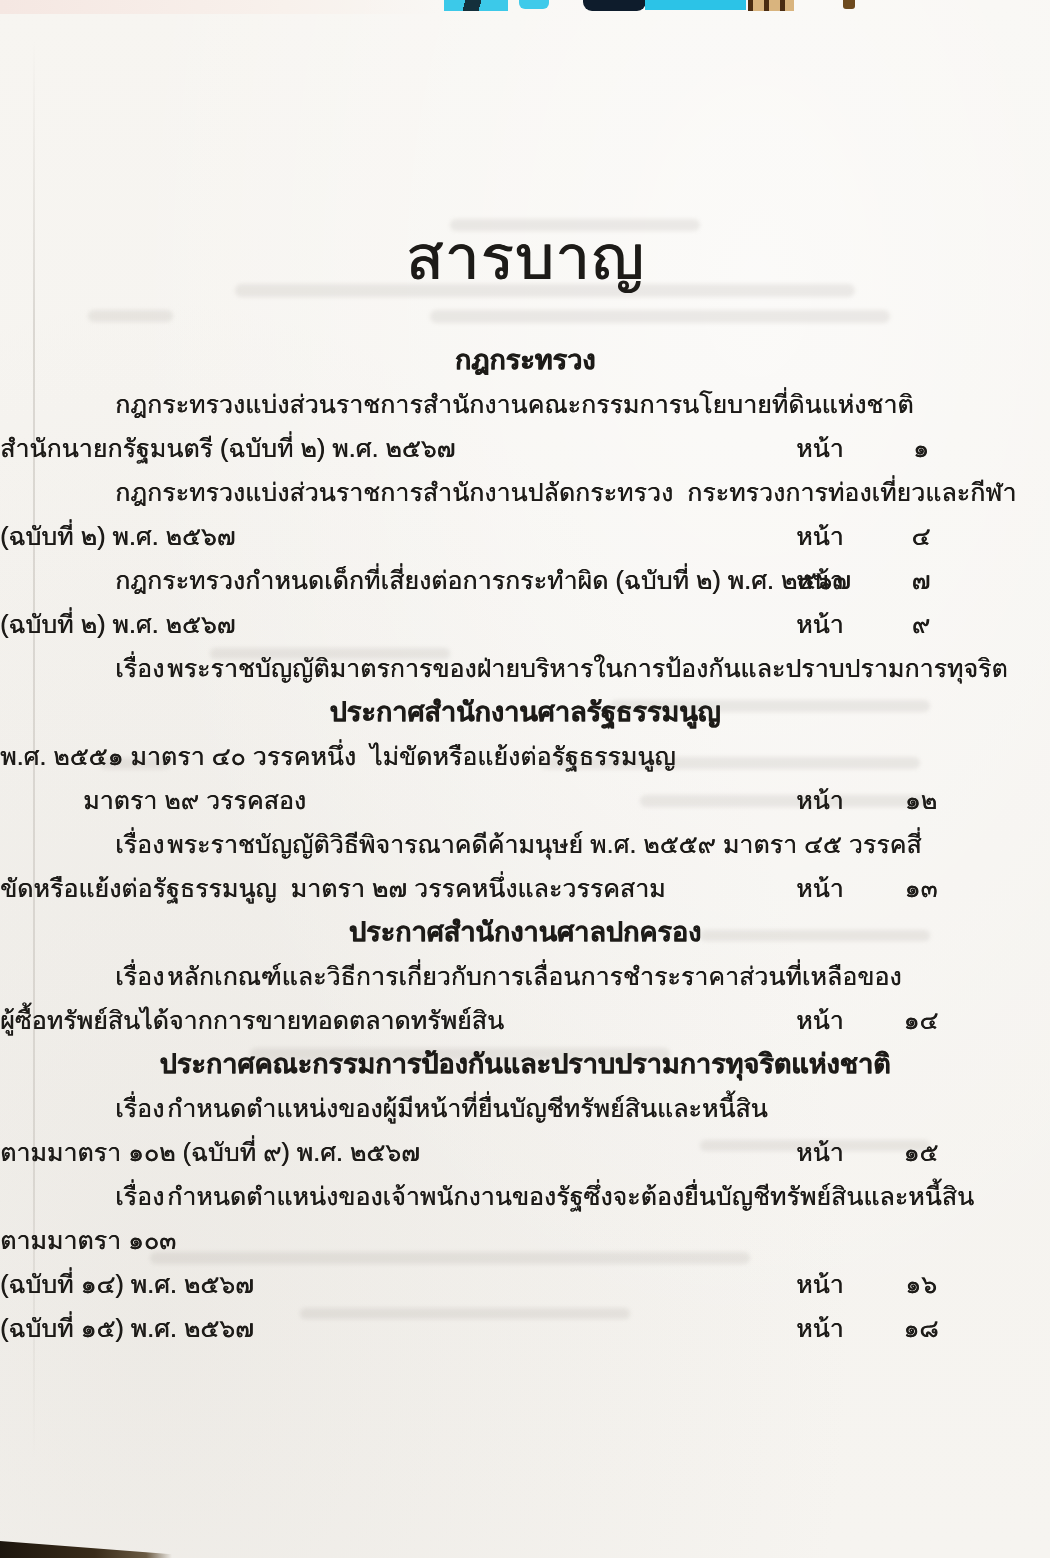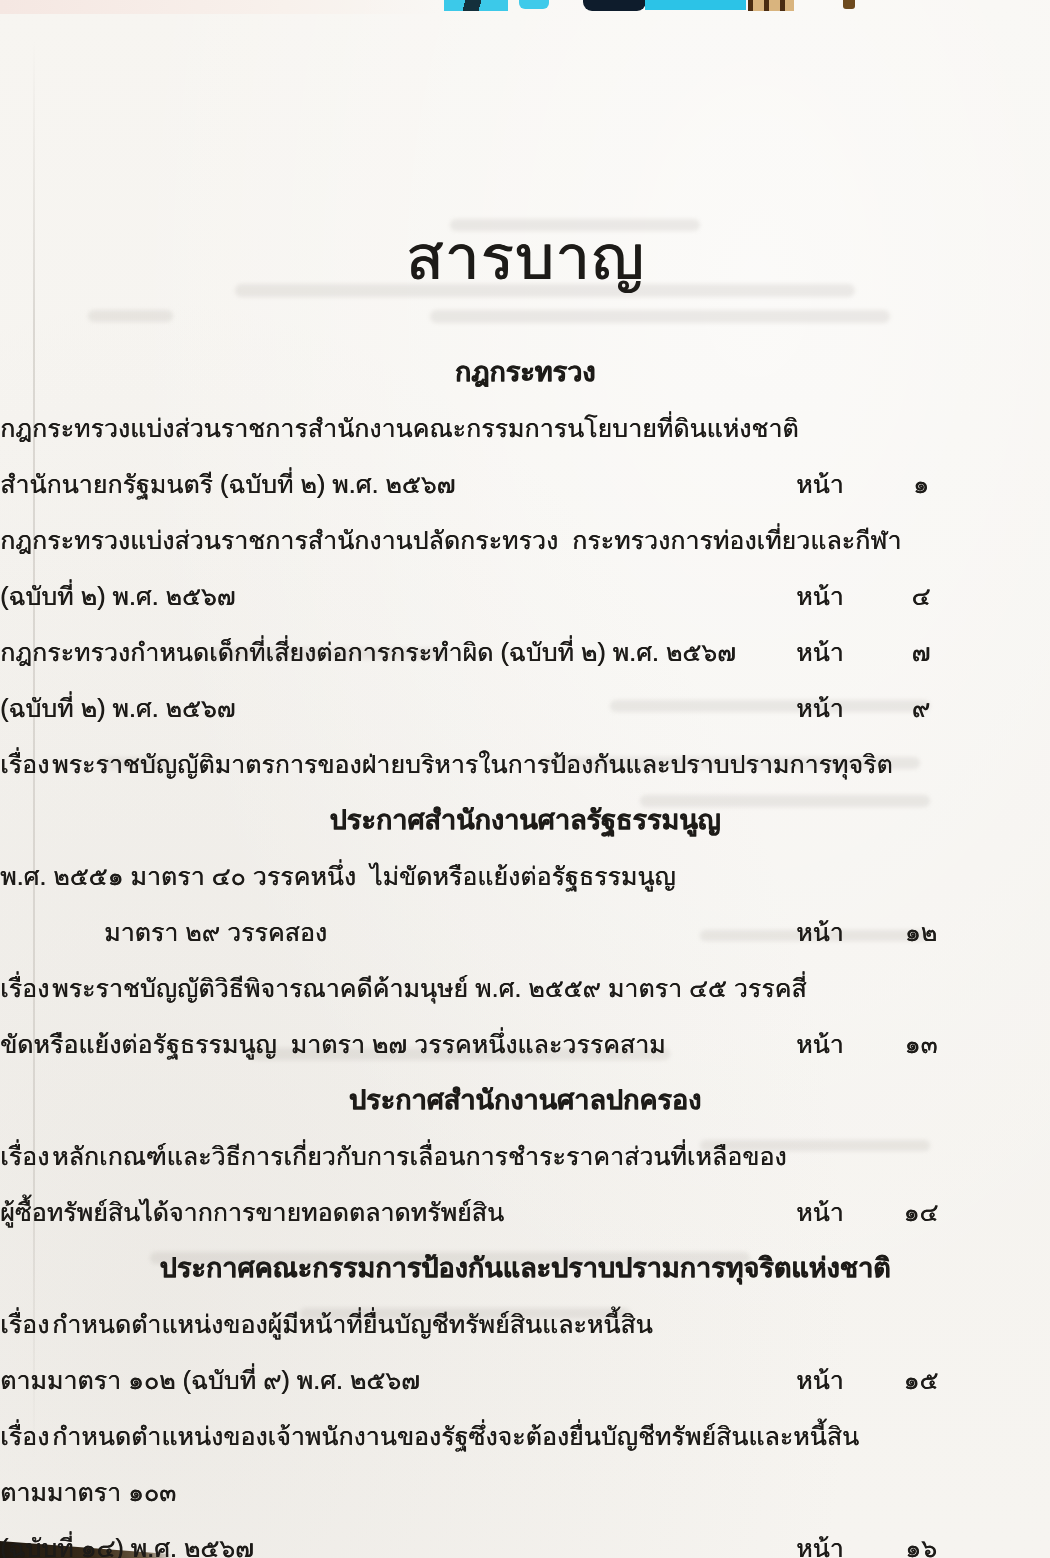--- a/index.html
+++ b/index.html
@@ -37,25 +37,25 @@
   
   .bleed{position:absolute;background:rgba(122,115,105,.12);border-radius:7px;filter:blur(2px);}
   
   .doc-title{
     position:absolute;top:208px;left:0;width:1050px;text-align:center;
     font-size:62px;font-weight:400;letter-spacing:1px;
     text-shadow:1px 0 0 currentColor;
   }
   .toc{position:absolute;top:338px;left:0;width:1050px;}
   .row{position:relative;height:44px;line-height:44px;font-size:25px;white-space:pre;
-       text-shadow:.4px 0 0 currentColor;margin-top:12px;}
+       text-shadow:.4px 0 0 currentColor;}
   .row.section{text-align:center;font-size:27px;font-weight:700;text-shadow:.6px 0 0 currentColor;}
-  .ind0{}
+  .ind0{padding-left:115px;}
   .ind1{}
-  .ind2{padding-left:104px;}
+  .ind2{padding-left:83px;}
   .prefix{display:inline-block;width:52px;}
   .pl{position:absolute;left:796px;top:0;}
   .pn{position:absolute;left:891px;top:0;width:60px;text-align:center;}
 </style>
 </head>
 <body>
 
 <div class="page">
 
   <div class="corner-wash"></div>

